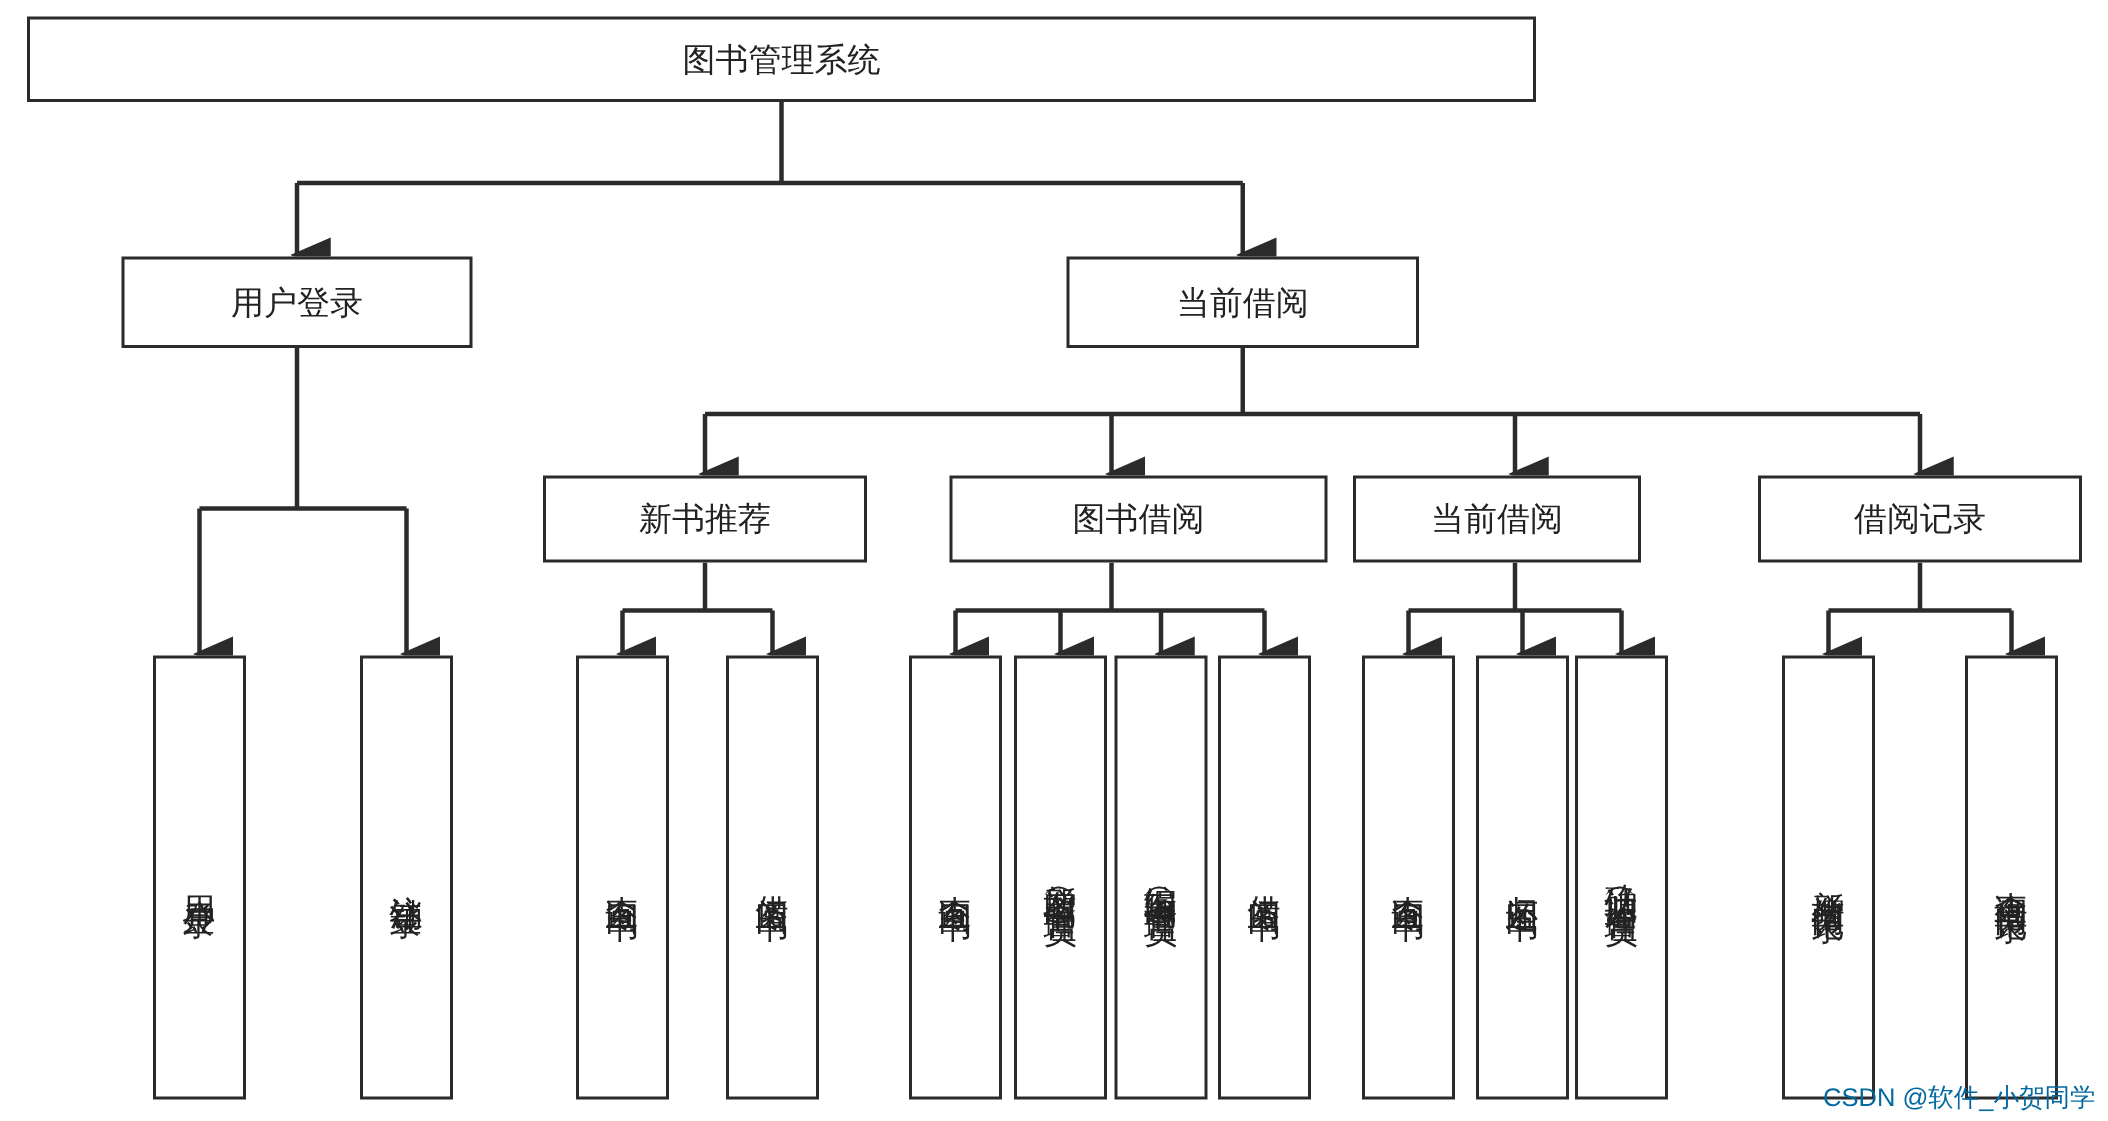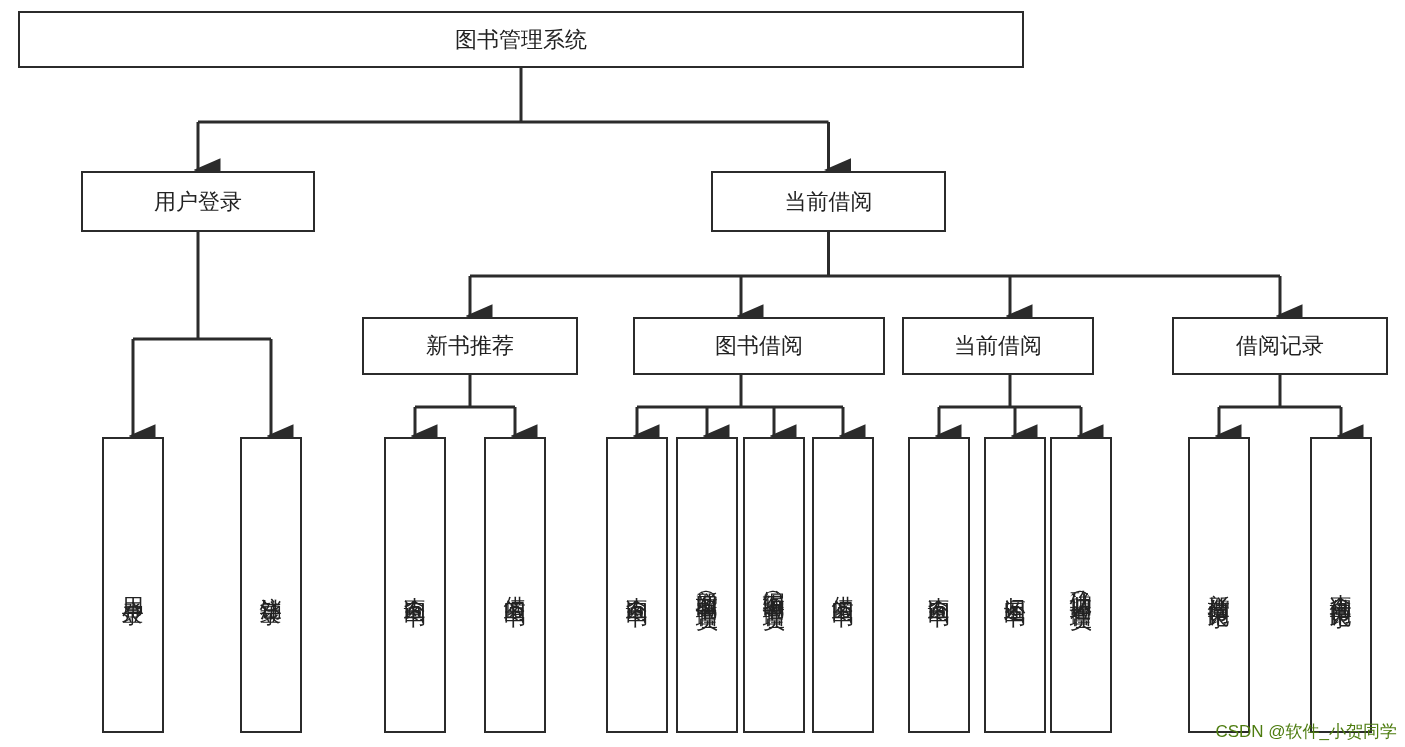--- a/index.html
+++ b/index.html
@@ -46,21 +46,21 @@
     writing-mode: vertical-rl;
     text-orientation: upright;
     font-size: 22px;
     letter-spacing: 3px;
   }
   .watermark {
     position: absolute;
     right: 8px;
     bottom: 4px;
     font-size: 17px;
-    color: #4d7c0f;
+    color: #0369a1;
     z-index: 9;
     white-space: nowrap;
     font-family: "Liberation Sans", "DejaVu Sans", sans-serif;
     text-align: center;
   }
 </style>
 </head>
 <body>
 
 <div id="canvas">

